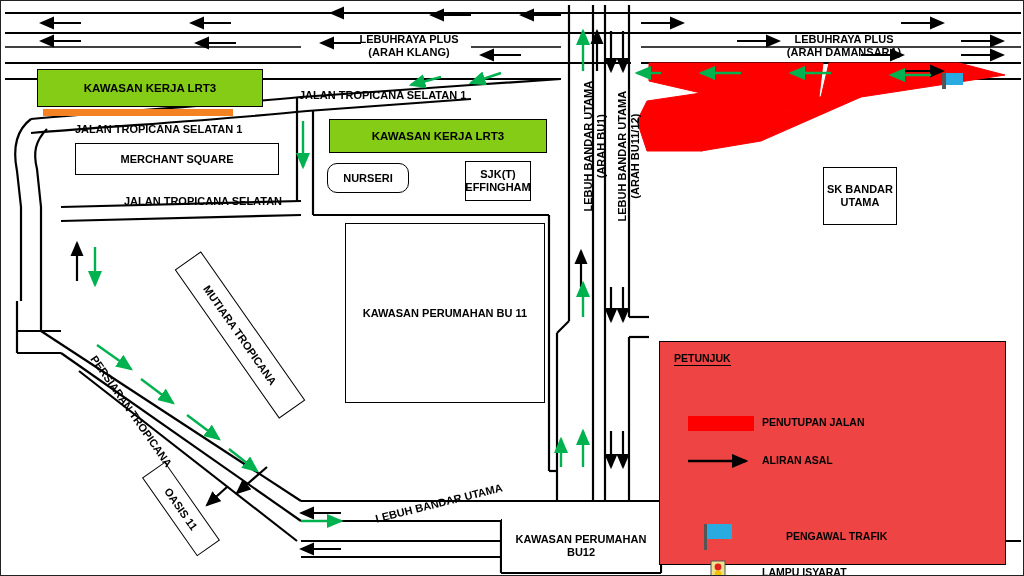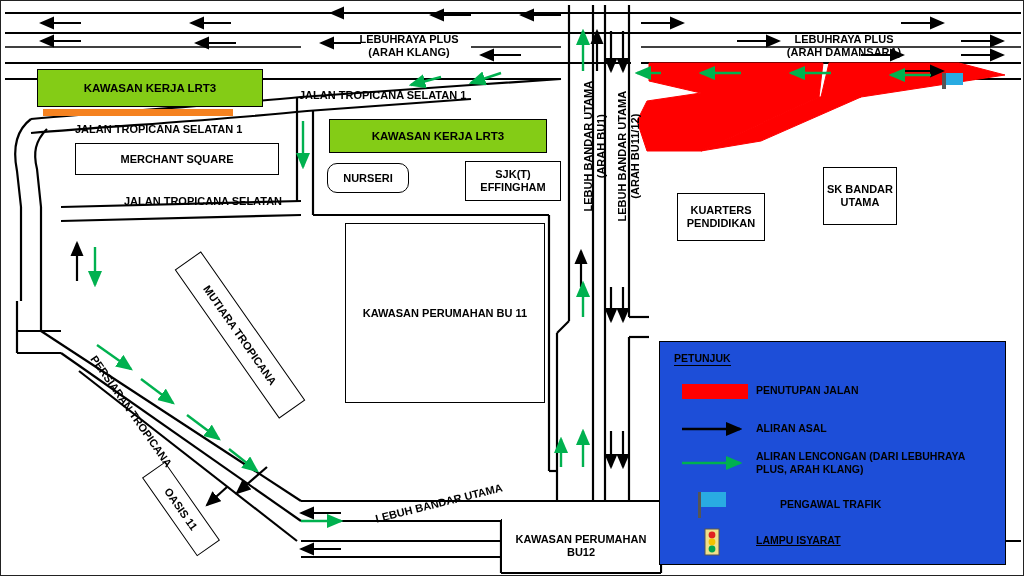--- a/index.html
+++ b/index.html
@@ -66,39 +66,40 @@
   }
   .rot {
     transform-origin: center center;
   }
   #legend {
     position: absolute;
     left: 658px;
     top: 340px;
     width: 347px;
     height: 224px;
-    background: #1d4ed8;
+    background: #ef4444;
     border: 1.5px solid #000;
     box-sizing: border-box;
   }
   #legend .title {
     position: absolute;
     left: 14px;
     top: 10px;
     font-size: 10.5px;
     font-weight: bold;
     border-bottom: 1.5px solid #000;
     padding-bottom: 1px;
   }
   .legend-row {
     position: absolute;
-    left: 18px;
+    left: 24px;
     display: flex;
     align-items: center;
     width: 320px;
+    margin-top: 32px;
   }
   .legend-sym {
     width: 78px;
     height: 26px;
     position: relative;
     flex: 0 0 78px;
   }
   .legend-text {
     font-size: 10.5px;
     font-weight: bold;
@@ -264,25 +265,23 @@
   </svg>
 
   <div class="label-orange" style="left:36px; top:68px; width:226px; height:38px;">KAWASAN KERJA LRT3</div>
   <div class="label-orange" style="left:328px; top:118px; width:218px; height:34px;">KAWASAN KERJA LRT3</div>
   <div style="position:absolute; left:42px; top:108px; width:190px; height:7px; background:#f58220;"></div>
 
   <div class="label-box" style="left:74px; top:142px; width:204px; height:32px;">MERCHANT SQUARE</div>
 
   <div class="label-box" style="left:326px; top:162px; width:82px; height:30px;border-radius:10px;">NURSERI</div>
 
-  <div class="label-box" style="left:464px; top:160px; width:96px; height:40px;">SJK(T)
+  <div class="label-box" style="left:464px; top:160px; width:66px; height:40px;">SJK(T)
 EFFINGHAM</div>
 
-  <div class="label-box" style="left:676px; top:192px; width:88px; height:48px;">KUARTERS
-PENDIDIKAN</div>
 
   <div class="label-box" style="left:822px; top:166px; width:74px; height:58px;text-align:center;">SK
 BANDAR
 UTAMA</div>
 
   <div class="label-box" style="left:344px; top:222px; width:200px; height:180px;">KAWASAN PERUMAHAN
 BU 11</div>
 
   <div class="label-box" style="left:500px; top:518px; width:160px; height:54px; border-top:none;">KAWASAN PERUMAHAN
 BU12</div>
@@ -330,34 +329,20 @@
             <marker id="lgB" markerWidth="7" markerHeight="7" refX="6" refY="3" orient="auto">
               <path d="M0,0 L7,3 L0,6 z" fill="#000"></path>
             </marker>
           </defs>
           <path d="M4,13 L62,13" stroke="#000" stroke-width="2.4" fill="none" marker-end="url(#lgB)"></path>
         </svg>
       </div>
       <div class="legend-text">ALIRAN ASAL</div>
     </div>
 
-    <div class="legend-row" style="top:108px;">
-      <div class="legend-sym">
-        <svg width="78" height="26" viewBox="0 0 78 26">
-          <defs>
-            <marker id="lgG" markerWidth="7" markerHeight="7" refX="6" refY="3" orient="auto">
-              <path d="M0,0 L7,3 L0,6 z" fill="#00b14f"></path>
-            </marker>
-          </defs>
-          <path d="M4,13 L62,13" stroke="#00b14f" stroke-width="2.4" fill="none" marker-end="url(#lgG)"></path>
-        </svg>
-      </div>
-      <div class="legend-text">ALIRAN LENCONGAN (DARI LEBUHRAYA
-PLUS, ARAH KLANG)</div>
-    </div>
 
     <div class="legend-row" style="top:150px;gap:24px;">
       <div class="legend-sym">
         <div class="sym-flag">
           <svg width="34" height="26" viewBox="0 0 34 26">
             <rect x="2" y="0" width="3" height="26" fill="#555"></rect>
             <path d="M5,0 L30,0 L30,15 L5,15 z" fill="#29abe2"></path>
           </svg>
         </div>
       </div>

